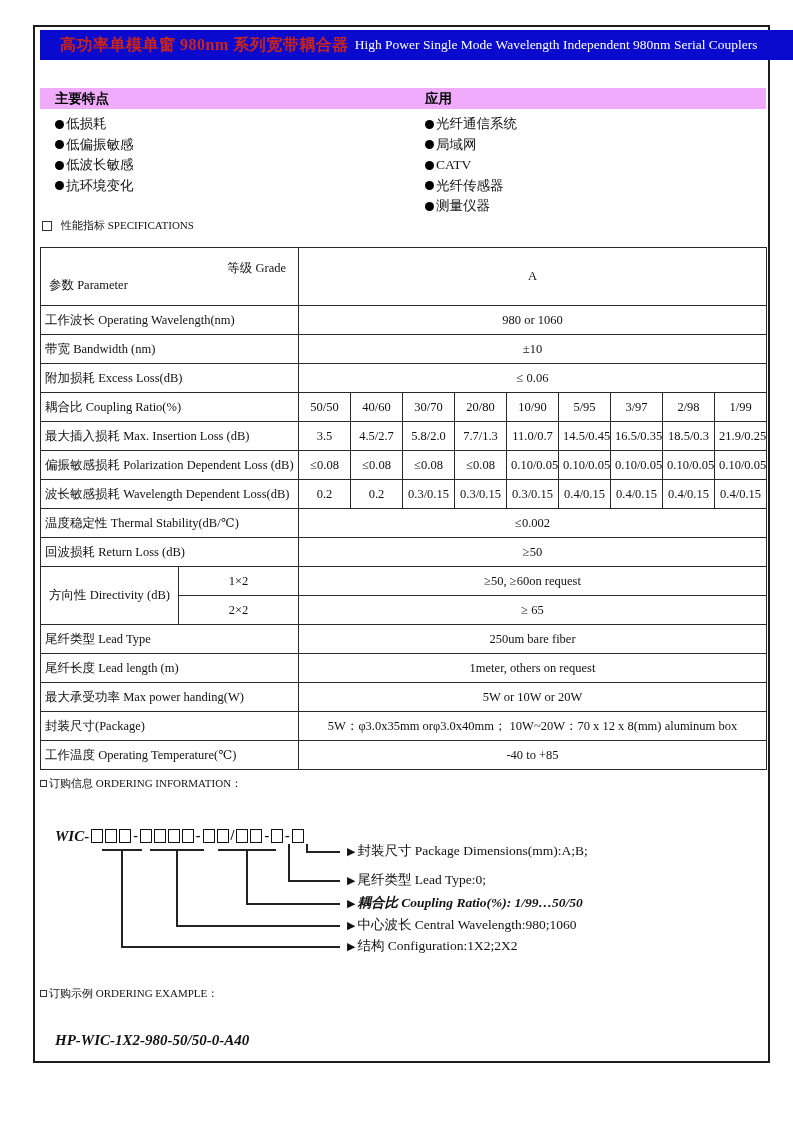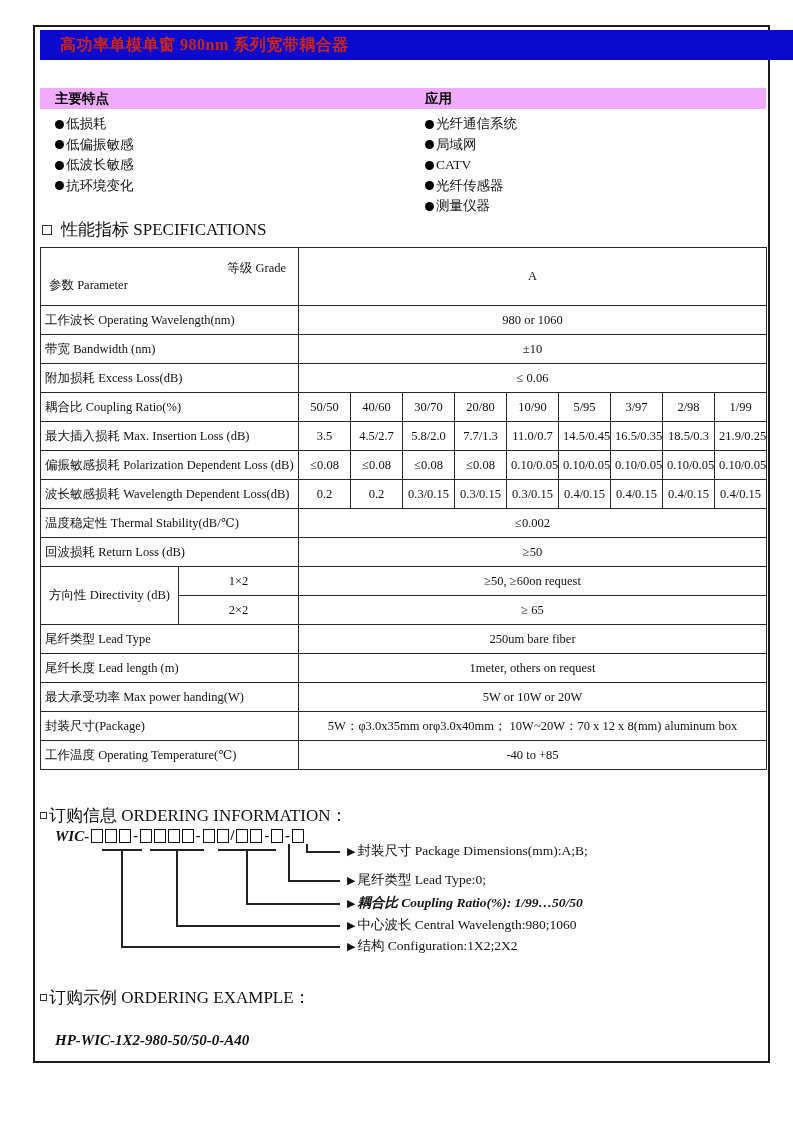--- a/index.html
+++ b/index.html
@@ -27,21 +27,21 @@
   }
   .strip-h { position:absolute; top:2px; font-size:13.5px; font-weight:bold; color:#000; }
   .strip-h.left { left:15px; }
   .strip-h.right { left:385px; }
   .bullet-col { position:absolute; top:114px; width:330px; }
   .bullet-col.left { left:55px; }
   .bullet-col.right { left:425px; }
   .bullet-item { height:20.5px; font-size:13.5px; display:flex; align-items:center; white-space:nowrap; }
   .dot { display:inline-block; width:9px; height:9px; border-radius:50%; background:#000; margin-right:2px; flex:0 0 auto; }
   
-  .sec-title { position:absolute; font-size:17px; white-space:nowrap; display:flex; align-items:center; }
+  .sec-title { position:absolute; font-size:11px; white-space:nowrap; display:flex; align-items:center; }
   .sq { display:inline-block; width:10px; height:10px; border:1px solid #333; background:#fff; margin-right:9px; flex:0 0 auto; }
   .sq.small { width:7px; height:7px; margin-right:2px; }
   
   table.spec {
     position:absolute; left:40px; top:247px; width:726px;
     border-collapse:collapse; table-layout:fixed;
   }
   table.spec td {
     border:1px solid #2a2a2a; font-size:12.5px; padding:0 4px;
     white-space:nowrap; overflow:hidden; height:29px;
@@ -67,20 +67,21 @@
   
   .example-code { position:absolute; left:55px; top:1032px; font-size:15px; font-weight:bold; font-style:italic; white-space:nowrap; }
 </style>
 </head>
 <body>
 
 <div class="page-border"></div>
 
 <div class="title-bar">
   <span class="title-zh">高功率单模单窗 980nm 系列宽带耦合器</span>
+  <span class="title-en">High Power Single Mode Wavelength Independent 980nm Serial Couplers</span>
 </div>
 
 <div class="feat-strip">
   <span class="strip-h left">主要特点</span>
   <span class="strip-h right">应用</span>
 </div>
 
 <div class="bullet-col left">
   <div class="bullet-item">
       <span class="dot"></span>
@@ -245,21 +246,21 @@
     <td class="lbl" colspan="2">封装尺寸(Package)</td>
     <td class="val" colspan="9">5W：φ3.0x35mm orφ3.0x40mm；  10W~20W：70 x 12 x 8(mm) aluminum box</td>
   </tr>
   <tr>
     <td class="lbl" colspan="2">工作温度 Operating Temperature(℃)</td>
     <td class="val" colspan="9">-40 to +85</td>
   </tr>
 </tbody>
   </table>
 
-<div class="sec-title" style="left:40px; top:804px;">
+<div class="sec-title" style="left:40px; top:776px;">
   <span class="sq small"></span>
   <span>订购信息 ORDERING INFORMATION：</span>
 </div>
 
 <div class="diagram">
   <div class="code-line">
     <span class="code-prefix">WIC-</span>
     <span class="box"></span>
       <span class="box"></span>
       <span class="box"></span>

